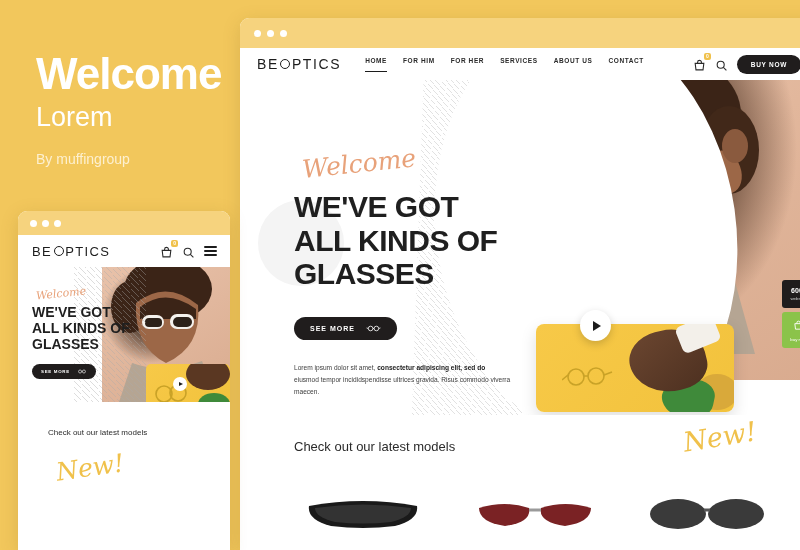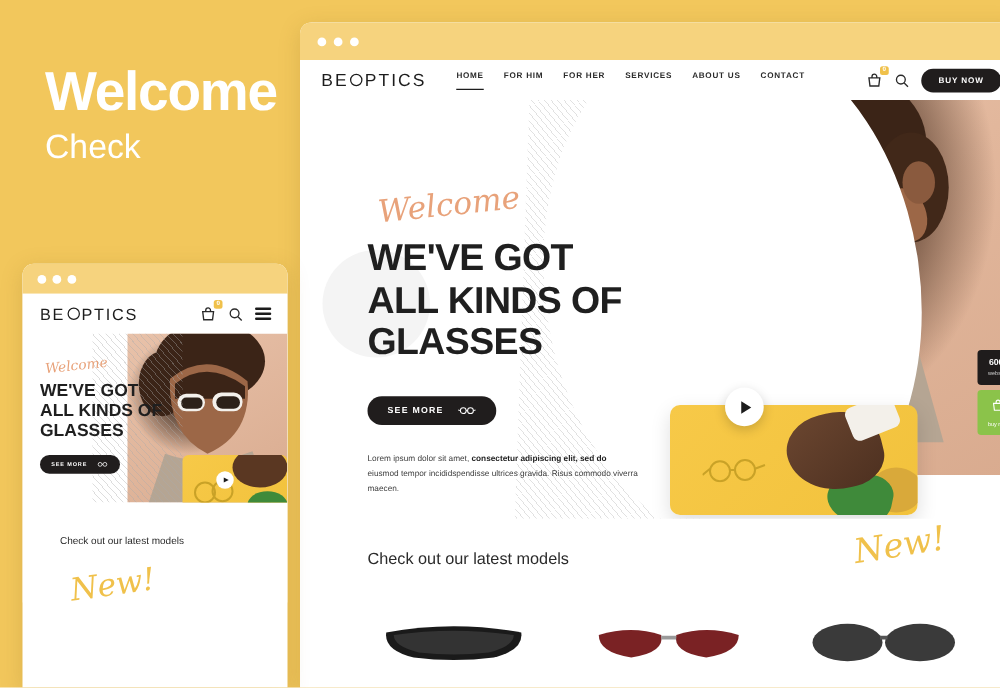--- a/index.html
+++ b/index.html
@@ -273,21 +273,22 @@
     font-family: "DejaVu Serif", serif; font-style: italic;
     font-size: 25px; color: #f0c14b; transform: rotate(-8deg);
     display: inline-block; margin-top: 16px; margin-left: 8px;
   }
 </style>
 </head>
 <body>
 
 <div class="promo">
   <div class="promo-title">Welcome</div>
-  <div class="promo-sub">Check</div>
+  <div class="promo-sub">Lorem</div>
+  <div class="promo-by">By muffingroup</div>
 </div>
 
 <div class="frame desktop">
 
   <div class="titlebar">
     <span class="dot"></span>
     <span class="dot"></span>
     <span class="dot"></span>
   </div>
 

